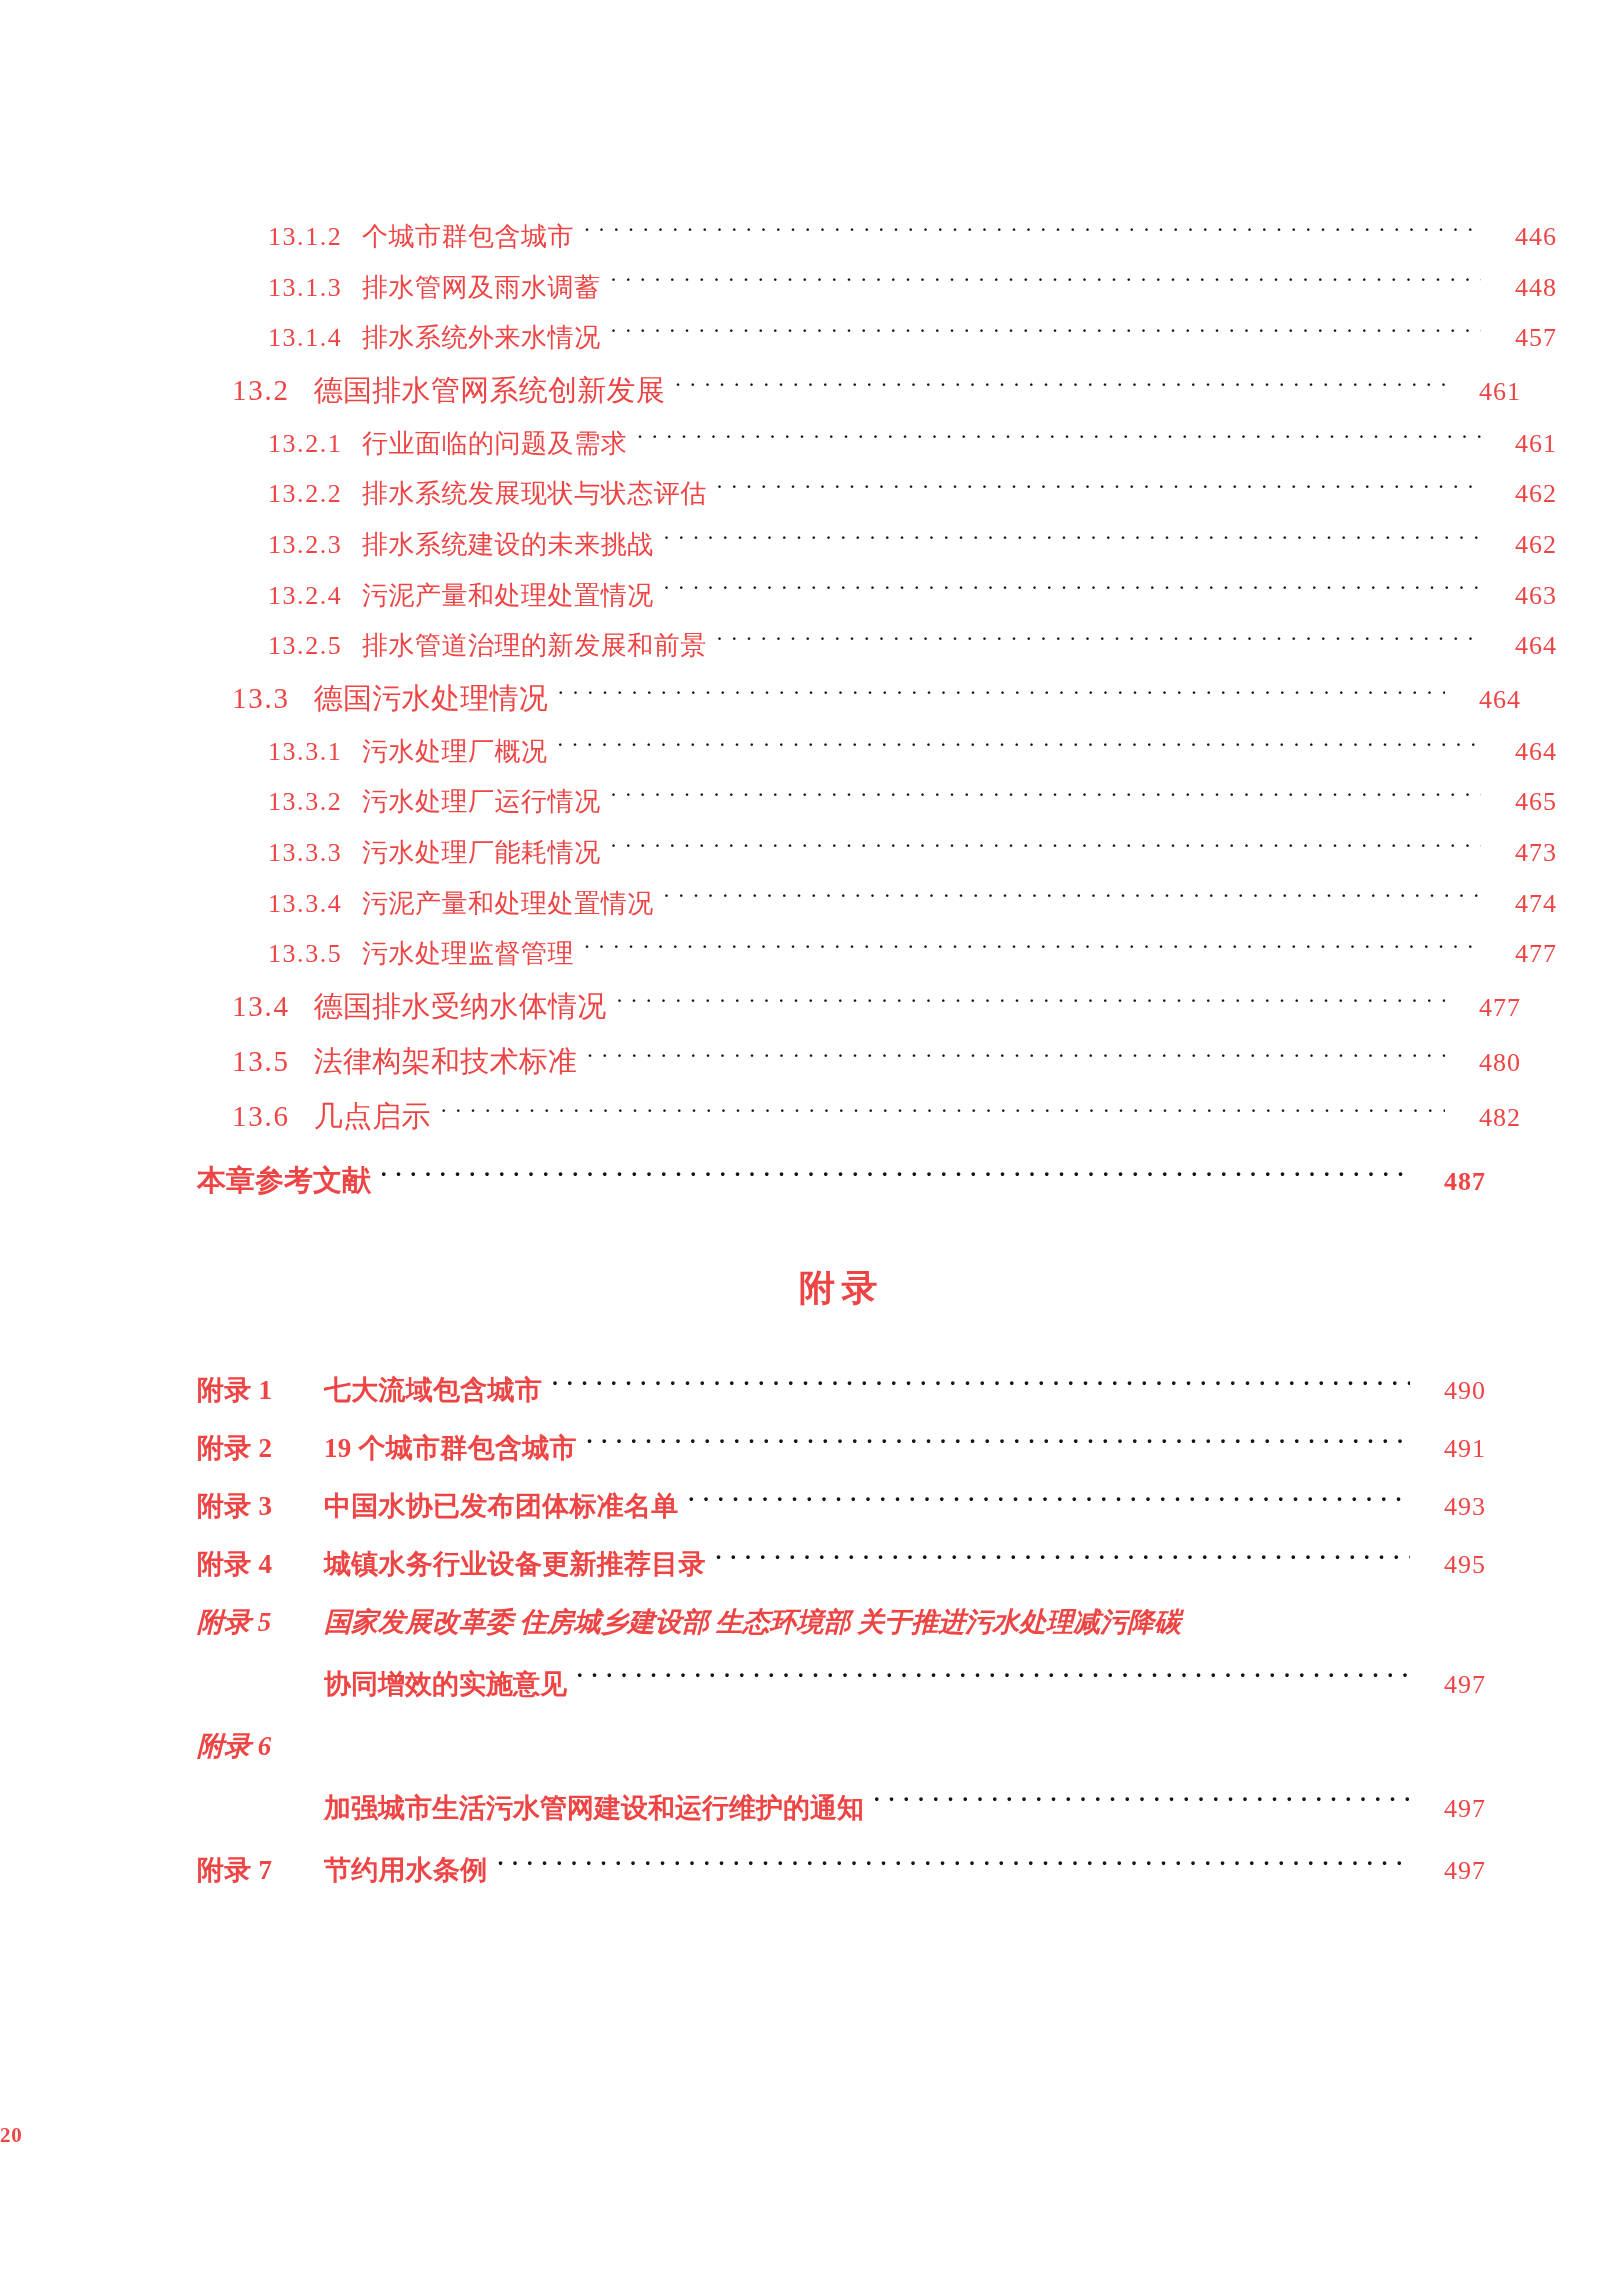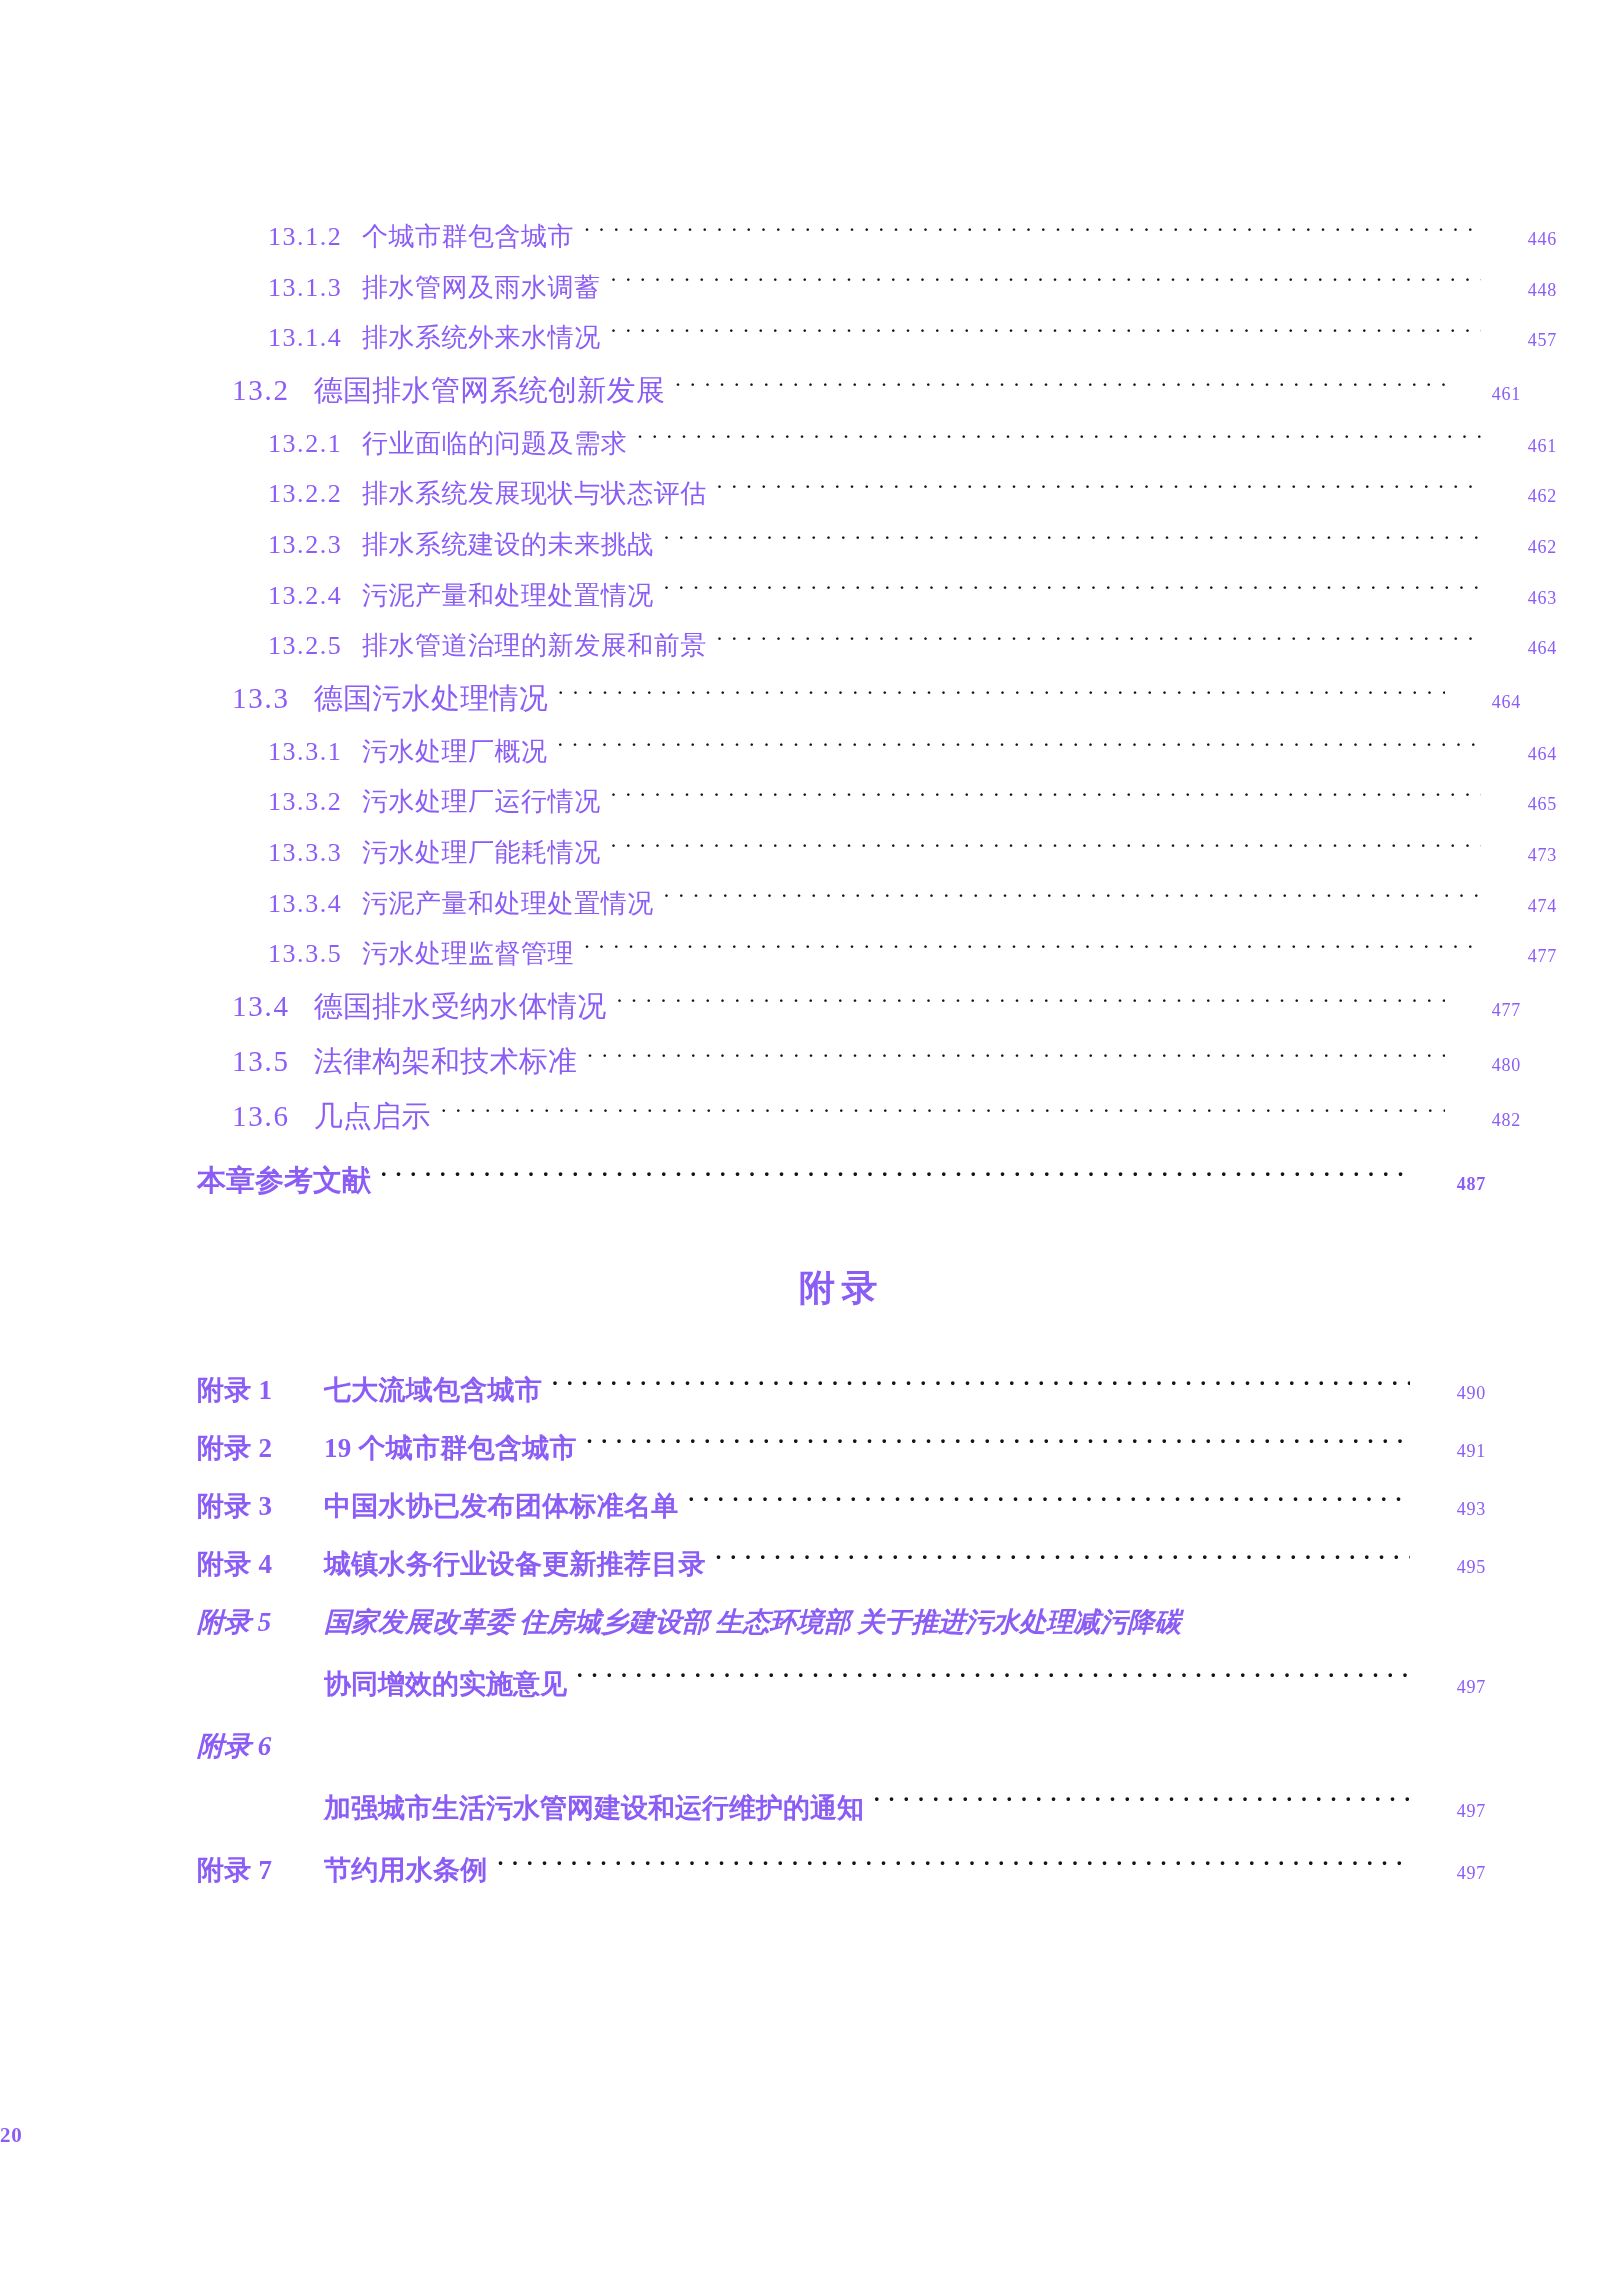--- a/index.html
+++ b/index.html
@@ -6,21 +6,21 @@
     margin: 0;
     padding: 0;
     background: #ffffff;
   }
   .page {
     position: relative;
     width: 1623px;
     height: 2273px;
     background: #ffffff;
     font-family: "Liberation Serif", "DejaVu Serif", serif;
-    color: #8b5cf6;
+    color: #ef4444;
     box-sizing: border-box;
     overflow: hidden;
   }
 
   .body-area {
     position: absolute;
     left: 197px;
     top: 219px;
     width: 1289px;
   }
@@ -60,21 +60,21 @@
     color: #141414;
     position: absolute;
     left: 0;
     bottom: 0.16em;
     white-space: nowrap;
   }
   .pagenum {
     flex: 0 0 auto;
     width: 69px;
     text-align: right;
-    font-size: 18px;
+    font-size: 26px;
     letter-spacing: 0.04em;
   }
 
   
   .lvl3 {
     padding-left: 71px;
     font-size: 26px;
   }
   .lvl3 .toc-num { font-size: 26px; margin-right: 19.6px; }
   .lvl3 .toc-title { font-size: 26px; letter-spacing: 0.02em; }

